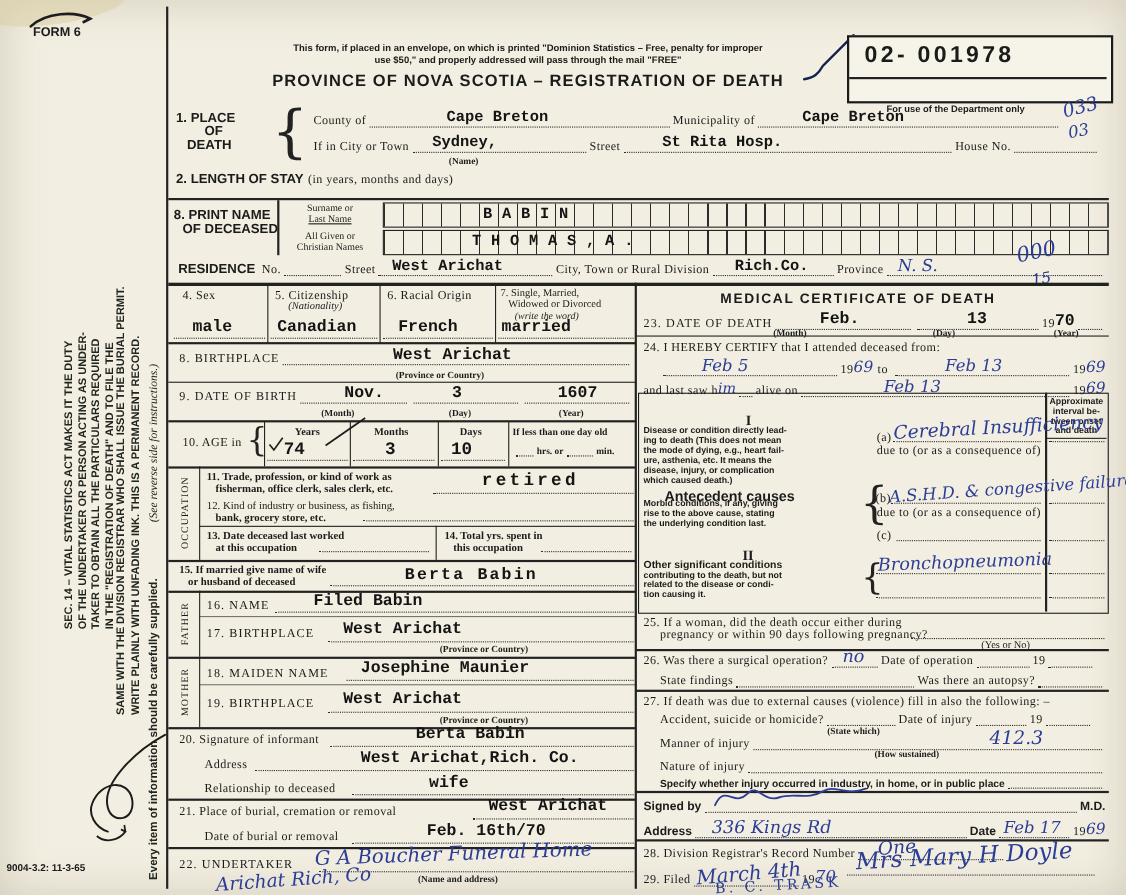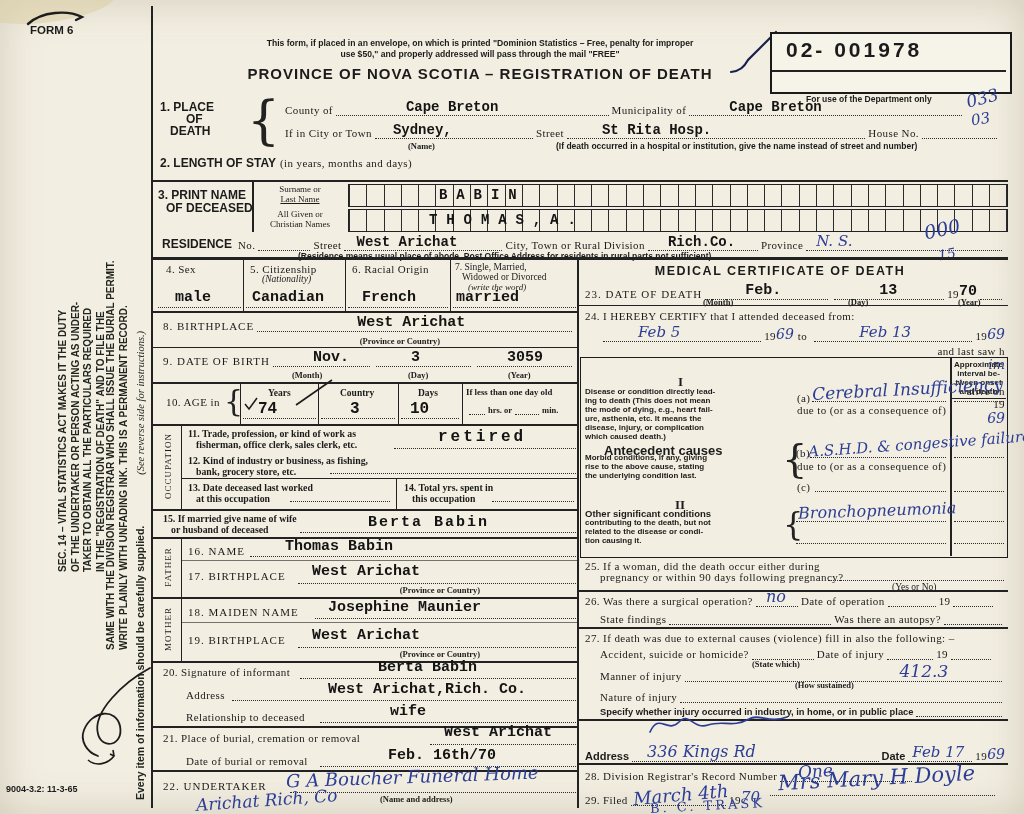--- a/index.html
+++ b/index.html
@@ -103,29 +103,28 @@
         <i class="v tw" style="left:18px;">Sydney,</i>
       </span>
     <span class="serc">Street</span>
     <span class="fill">
         <i class="v tw" style="left:35px;">St Rita Hosp.</i>
       </span>
     <span class="serc">House No.</span>
     <span class="fill" style="flex:0 0 75px;"></span>
   </div>
   <div class="abs hint" style="left:408px;top:141px;">(Name)</div>
-  <div class="abs smb" style="left:556px;top:141px;">(If death occurred in a hospital or institution, give the name instead of street and number)</div>
 
   <div class="abs" style="left:160px;top:153px;">
     <span class="sb" style="font-size:12px;">2. LENGTH OF STAY</span>
     <span class="serc">(in years, months and days)</span>
   </div>
 
   <div class="ln" style="left:153px;top:180px;width:855px;height:2px;"></div>
-  <div class="abs sb" style="left:158px;top:188px;font-size:12px;">3. PRINT NAME</div>
+  <div class="abs sb" style="left:158px;top:188px;font-size:12px;">8. PRINT NAME</div>
   <div class="abs sb" style="left:166px;top:201px;font-size:12px;">OF DECEASED</div>
   <div class="ln" style="left:252px;top:182px;width:1.5px;height:50px;"></div>
   <div class="abs ser" style="left:256px;top:184px;width:88px;text-align:center;font-size:9px;">Surname or</div>
   <div class="abs ser" style="left:256px;top:194px;width:88px;text-align:center;font-size:9px;text-decoration:underline;">Last Name</div>
   <div class="abs ser" style="left:256px;top:209px;width:88px;text-align:center;font-size:9px;">All Given or</div>
   <div class="abs ser" style="left:256px;top:219px;width:88px;text-align:center;font-size:9px;">Christian Names</div>
   <div class="grid" style="left:348px;top:184px;width:658px;">
     <span class="gletters" style="left:90px;">BABIN</span>
   </div>
   <div class="grid" style="left:348px;top:209px;width:658px;">
@@ -143,21 +142,20 @@
     <span class="fill" style="flex:0 0 110px;">
         <i class="v tw" style="left:20px;">Rich.Co.</i>
       </span>
     <span class="serc">Province</span>
     <span class="fill">
         <i class="v hw" style="left:10px;font-size:15px;">N. S.</i>
       </span>
   </div>
   <div class="abs hw" style="left:924px;top:218px;font-size:19px;transform:rotate(-12deg);">000</div>
   <div class="abs hw" style="left:938px;top:246px;font-size:14px;transform:rotate(-10deg);">15</div>
-  <div class="abs smb" style="left:298px;top:251px;">(Residence means usual place of abode. Post Office Address for residents in rural parts not sufficient)</div>
   <div class="ln" style="left:153px;top:257px;width:855px;height:3px;"></div>
 
   <div class="ln" style="left:577px;top:257px;width:2px;height:551px;"></div>
 
   <div class="ln" style="left:243px;top:260px;width:1.2px;height:52px;"></div>
   <div class="ln" style="left:345px;top:260px;width:1.2px;height:52px;"></div>
   <div class="ln" style="left:450px;top:260px;width:1.2px;height:52px;"></div>
   <div class="abs serc" style="left:166px;top:263px;">4. Sex</div>
   <div class="abs serc" style="left:250px;top:263px;">5. Citizenship</div>
   <div class="abs ser" style="left:262px;top:274px;font-style:italic;font-size:9.5px;">(Nationality)</div>
@@ -186,36 +184,36 @@
 
   <div class="row" style="left:163px;top:355px;width:412px;">
     <span class="serc" style="letter-spacing:1px;">9. DATE OF BIRTH</span>
     <span class="fill">
         <i class="v tw" style="left:40px;font-size:15px;">Nov.</i>
       </span>
     <span class="fill" style="flex:0 0 95px;">
         <i class="v tw" style="left:35px;font-size:15px;">3</i>
       </span>
     <span class="fill" style="flex:0 0 95px;">
-        <i class="v tw" style="left:30px;font-size:15px;">3059</i>
+        <i class="v tw" style="left:30px;font-size:15px;">1607</i>
       </span>
   </div>
   <div class="abs hint" style="left:292px;top:370px;">(Month)</div>
   <div class="abs hint" style="left:408px;top:370px;">(Day)</div>
   <div class="abs hint" style="left:508px;top:370px;">(Year)</div>
   <div class="ln" style="left:153px;top:382px;width:425px;height:1.5px;"></div>
 
   <div class="abs serc" style="left:166px;top:396px;">10. AGE in</div>
   <div class="brace" style="left:224px;top:386px;font-size:30px;">{</div>
   <div class="ln" style="left:240px;top:383px;width:1.2px;height:41px;"></div>
   <div class="ln" style="left:318px;top:383px;width:1.2px;height:41px;"></div>
   <div class="ln" style="left:398px;top:383px;width:1.2px;height:41px;"></div>
   <div class="ln" style="left:462px;top:383px;width:1.2px;height:41px;"></div>
   <div class="abs ser" style="left:268px;top:388px;font-weight:bold;font-size:9.5px;">Years</div>
-  <div class="abs ser" style="left:340px;top:388px;font-weight:bold;font-size:9.5px;">Country</div>
+  <div class="abs ser" style="left:340px;top:388px;font-weight:bold;font-size:9.5px;">Months</div>
   <div class="abs ser" style="left:418px;top:388px;font-weight:bold;font-size:9.5px;">Days</div>
   <div class="abs hint" style="left:466px;top:387px;font-size:8.8px;">If less than one day old</div>
   <div class="abs tw" style="left:258px;top:400px;font-size:16px;">74</div>
   <div class="abs tw" style="left:350px;top:400px;font-size:16px;">3</div>
   <div class="abs tw" style="left:410px;top:400px;font-size:16px;">10</div>
   <div class="row" style="left:466px;top:405px;width:108px;">
     <span class="fill" style="flex:0 0 16px;"></span>
     <span class="hint">hrs. or</span>
     <span class="fill" style="flex:0 0 24px;"></span>
     <span class="hint">min.</span>
@@ -230,21 +228,21 @@
     <path d="M2,8 l4,5 l8,-11" stroke="#1c1c1c" stroke-width="1.5" fill="none"></path>
   </svg>
   <div class="ln" style="left:153px;top:424px;width:425px;height:1.5px;"></div>
 
   <div class="ln" style="left:181px;top:424px;width:1.2px;height:85px;"></div>
   <div class="vlabel" style="left:126px;top:461px;width:84px;">OCCUPATION</div>
   <div class="abs ser" style="left:188px;top:428px;font-weight:bold;font-size:9.8px;">11. Trade, profession, or kind of work as</div>
   <div class="abs ser" style="left:196px;top:439px;font-weight:bold;font-size:9.8px;">fisherman, office clerk, sales clerk, etc.</div>
   <div class="abs tw" style="left:438px;top:428px;font-size:16px;letter-spacing:3px;">retired</div>
   <div class="dt" style="left:394px;top:448px;width:182px;"></div>
-  <div class="abs ser" style="left:188px;top:455px;font-weight:bold;font-size:9.8px;text-align:center;">12. Kind of industry or business, as fishing,</div>
+  <div class="abs ser" style="left:188px;top:455px;font-weight:normal;font-size:9.8px;text-align:center;">12. Kind of industry or business, as fishing,</div>
   <div class="abs ser" style="left:196px;top:466px;font-weight:bold;font-size:9.8px;">bank, grocery store, etc.</div>
   <div class="dt" style="left:330px;top:473px;width:246px;"></div>
   <div class="ln" style="left:181px;top:478px;width:397px;height:1px;"></div>
   <div class="abs ser" style="left:188px;top:482px;font-weight:bold;font-size:9.8px;">13. Date deceased last worked</div>
   <div class="abs ser" style="left:196px;top:493px;font-weight:bold;font-size:9.8px;">at this occupation</div>
   <div class="dt" style="left:290px;top:501px;width:100px;"></div>
   <div class="ln" style="left:396px;top:478px;width:1.2px;height:31px;"></div>
   <div class="abs ser" style="left:404px;top:482px;font-weight:bold;font-size:9.8px;">14. Total yrs. spent in</div>
   <div class="abs ser" style="left:412px;top:493px;font-weight:bold;font-size:9.8px;">this occupation</div>
   <div class="dt" style="left:492px;top:501px;width:82px;"></div>
@@ -252,21 +250,21 @@
 
   <div class="abs ser" style="left:163px;top:513px;font-weight:bold;font-size:9.8px;">15. If married give name of wife</div>
   <div class="abs ser" style="left:171px;top:524px;font-weight:bold;font-size:9.8px;">or husband of deceased</div>
   <div class="abs tw" style="left:368px;top:514px;font-size:15px;letter-spacing:2px;">Berta Babin</div>
   <div class="dt" style="left:300px;top:532px;width:276px;"></div>
   <div class="ln" style="left:153px;top:537px;width:425px;height:1.5px;"></div>
 
   <div class="ln" style="left:181px;top:537px;width:1.2px;height:60px;"></div>
   <div class="vlabel" style="left:138px;top:562px;width:60px;">FATHER</div>
   <div class="abs serc" style="left:188px;top:545px;letter-spacing:1px;">16. NAME</div>
-  <div class="abs tw" style="left:285px;top:538px;font-size:15px;">Thomas Babin</div>
+  <div class="abs tw" style="left:285px;top:538px;font-size:15px;">Filed Babin</div>
   <div class="dt" style="left:250px;top:556px;width:326px;"></div>
   <div class="ln" style="left:181px;top:560px;width:397px;height:.8px;opacity:.6;"></div>
   <div class="abs serc" style="left:188px;top:570px;letter-spacing:1px;">17. BIRTHPLACE</div>
   <div class="abs tw" style="left:312px;top:563px;font-size:15px;">West Arichat</div>
   <div class="dt" style="left:298px;top:583px;width:278px;"></div>
   <div class="abs hint" style="left:360px;top:585px;width:160px;text-align:center;">(Province or Country)</div>
   <div class="ln" style="left:153px;top:597px;width:425px;height:1.5px;"></div>
 
   <div class="ln" style="left:181px;top:597px;width:1.2px;height:64px;"></div>
   <div class="vlabel" style="left:138px;top:624px;width:60px;">MOTHER</div>
@@ -331,21 +329,21 @@
       </span>
     <span class="serc">19</span>
     <span class="hw" style="font-size:14px;">69</span>
     <span class="serc" style="margin:0 4px;">to</span>
     <span class="fill">
         <i class="v hw" style="left:45px;font-size:15px;">Feb 13</i>
       </span>
     <span class="serc">19</span>
     <span class="hw" style="font-size:14px;">69</span>
   </div>
-  <div class="row" style="left:585px;top:345px;width:420px;flex-direction:column;">
+  <div class="row" style="left:585px;top:345px;width:420px;">
     <span class="serc">and last saw h</span>
     <span class="hw" style="font-size:13px;">im</span>
     <span class="fill" style="flex:0 0 12px;"></span>
     <span class="serc">alive on</span>
     <span class="fill">
         <i class="v hw" style="left:75px;font-size:15px;">Feb 13</i>
       </span>
     <span class="serc">19</span>
     <span class="hw" style="font-size:14px;">69</span>
   </div>
@@ -438,20 +436,25 @@
   <div class="row" style="left:600px;top:691px;width:405px;">
     <span class="serc">Nature of injury</span>
     <span class="fill"></span>
   </div>
   <div class="row" style="left:600px;top:707px;width:405px;">
     <span class="smb" style="font-size:9.3px;">Specify whether injury occurred in industry, in home, or in public place</span>
     <span class="fill"></span>
   </div>
   <div class="ln" style="left:578px;top:719px;width:430px;height:2px;"></div>
 
+  <div class="row" style="left:585px;top:727px;width:420px;">
+    <span class="sb">Signed by</span>
+    <span class="fill"></span>
+    <span class="sb">M.D.</span>
+  </div>
   <svg style="left:645px;top:706px" width="150" height="32">
     <path d="M5,26 C14,6 22,28 34,16 C44,5 48,24 63,19 C78,14 88,22 104,13 C114,7 124,18 142,11" stroke="#2c3d96" stroke-width="1.7" fill="none" stroke-linecap="round"></path>
   </svg>
   <div class="row" style="left:585px;top:746px;width:420px;">
     <span class="sb">Address</span>
     <span class="fill">
         <i class="v hw" style="left:15px;font-size:16px;">336 Kings Rd</i>
       </span>
     <span class="sb">Date</span>
     <span class="fill" style="flex:0 0 64px;">

